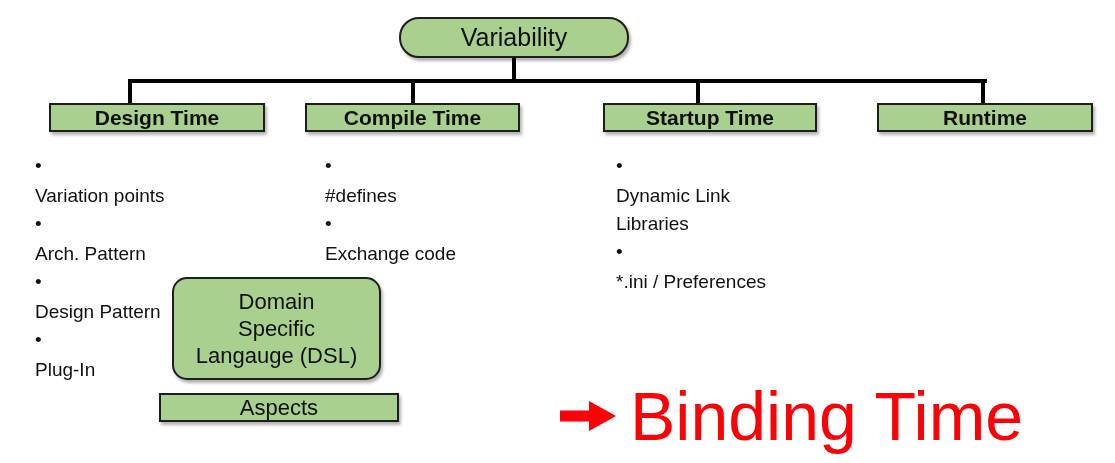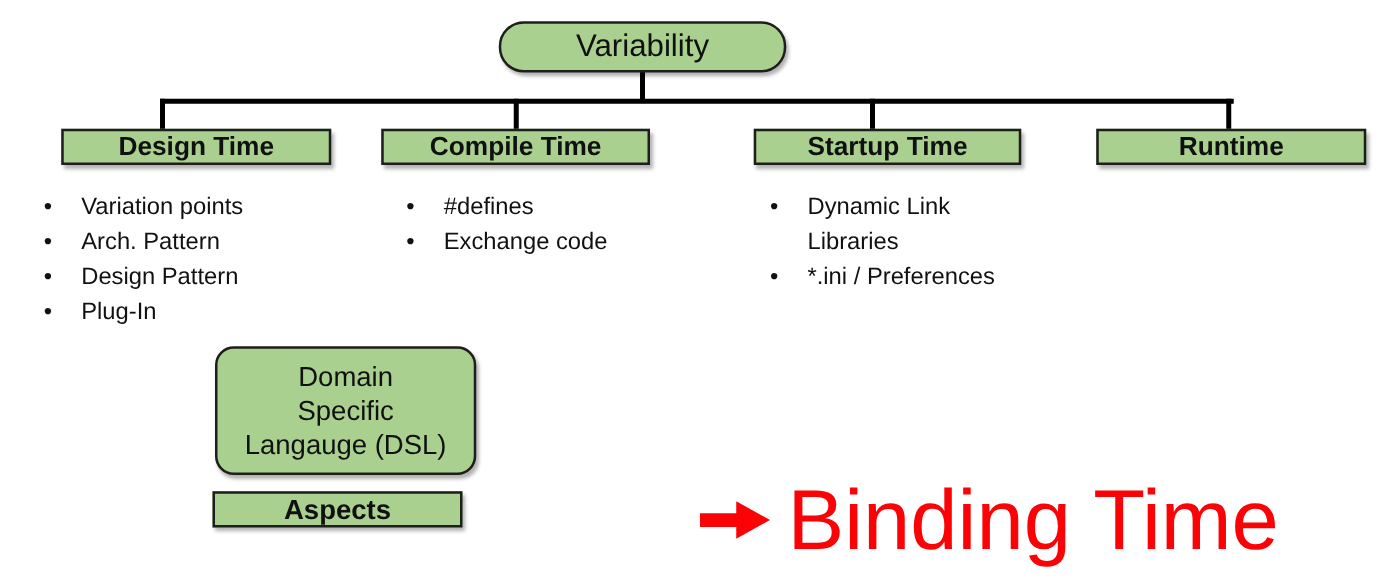--- a/index.html
+++ b/index.html
@@ -49,20 +49,21 @@
   
   .list {
     position: absolute;
     font-size: 19px;
     color: #111111;
   }
   .li {
     display: flex;
     align-items: flex-start;
     line-height: 28px;
+    flex-direction: column;
   }
   .blt {
     flex: 0 0 30px;
     text-align: left;
   }
   .blt::before { content: "\2022"; }
   .txt { flex: 1 1 auto; }
   .small-suffix { font-size: 14px; margin-left: 5px; }
   .list-design  { left: 35px;  top: 152px; width: 255px; }
   .list-compile { left: 325px; top: 152px; width: 230px; }
@@ -72,22 +73,22 @@
   .list-runtime .blt { flex-basis: 32px; }
 
   
   .dsl-box {
     left: 172px; top: 277px; width: 209px; height: 103px;
     font-weight: 400; font-size: 22px; line-height: 27px;
     flex-direction: column;
     border-radius: 15px;
   }
   .aspects-box {
-    left: 170px; top: 393px; width: 200px; height: 29px;
-    font-weight: 700; font-size: 22px;
+    left: 159px; top: 393px; width: 240px; height: 29px;
+    font-weight: 400; font-size: 22px;
   }
 
   
   .caption {
     position: absolute;
     left: 560px; top: 390px;
     display: flex;
     align-items: center;
     gap: 14px;
     color: #fb0207;

